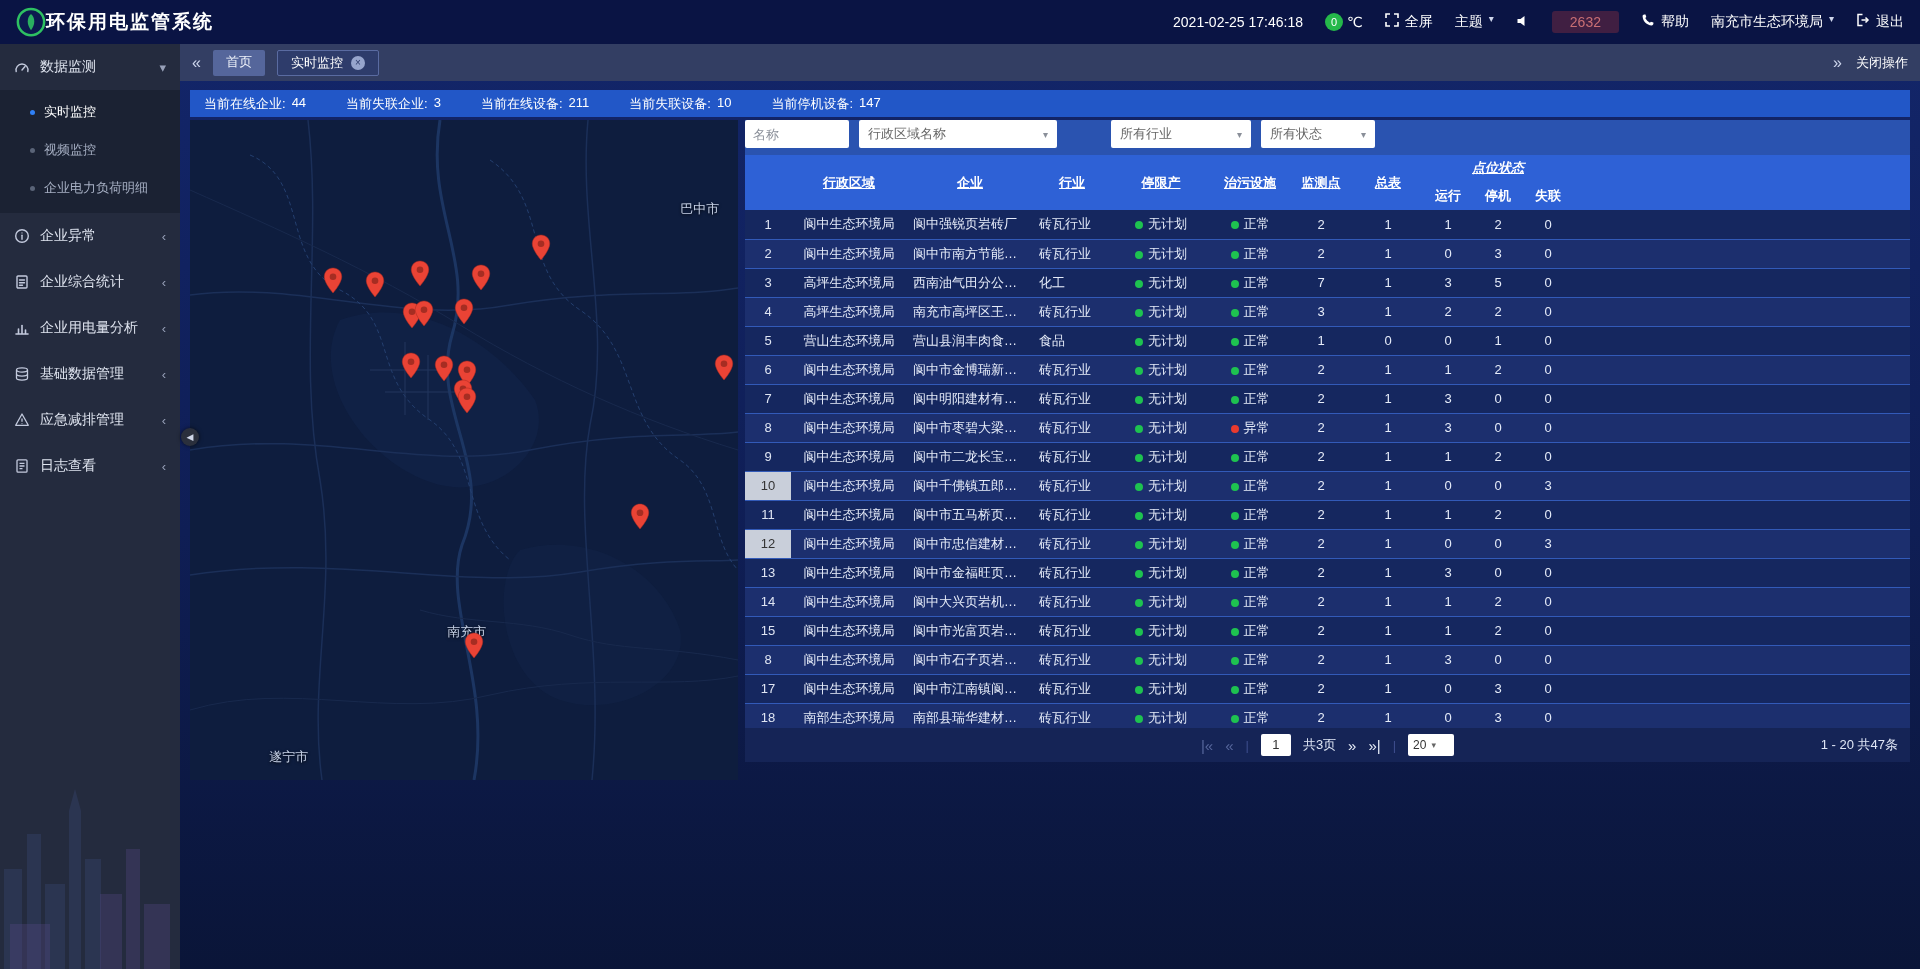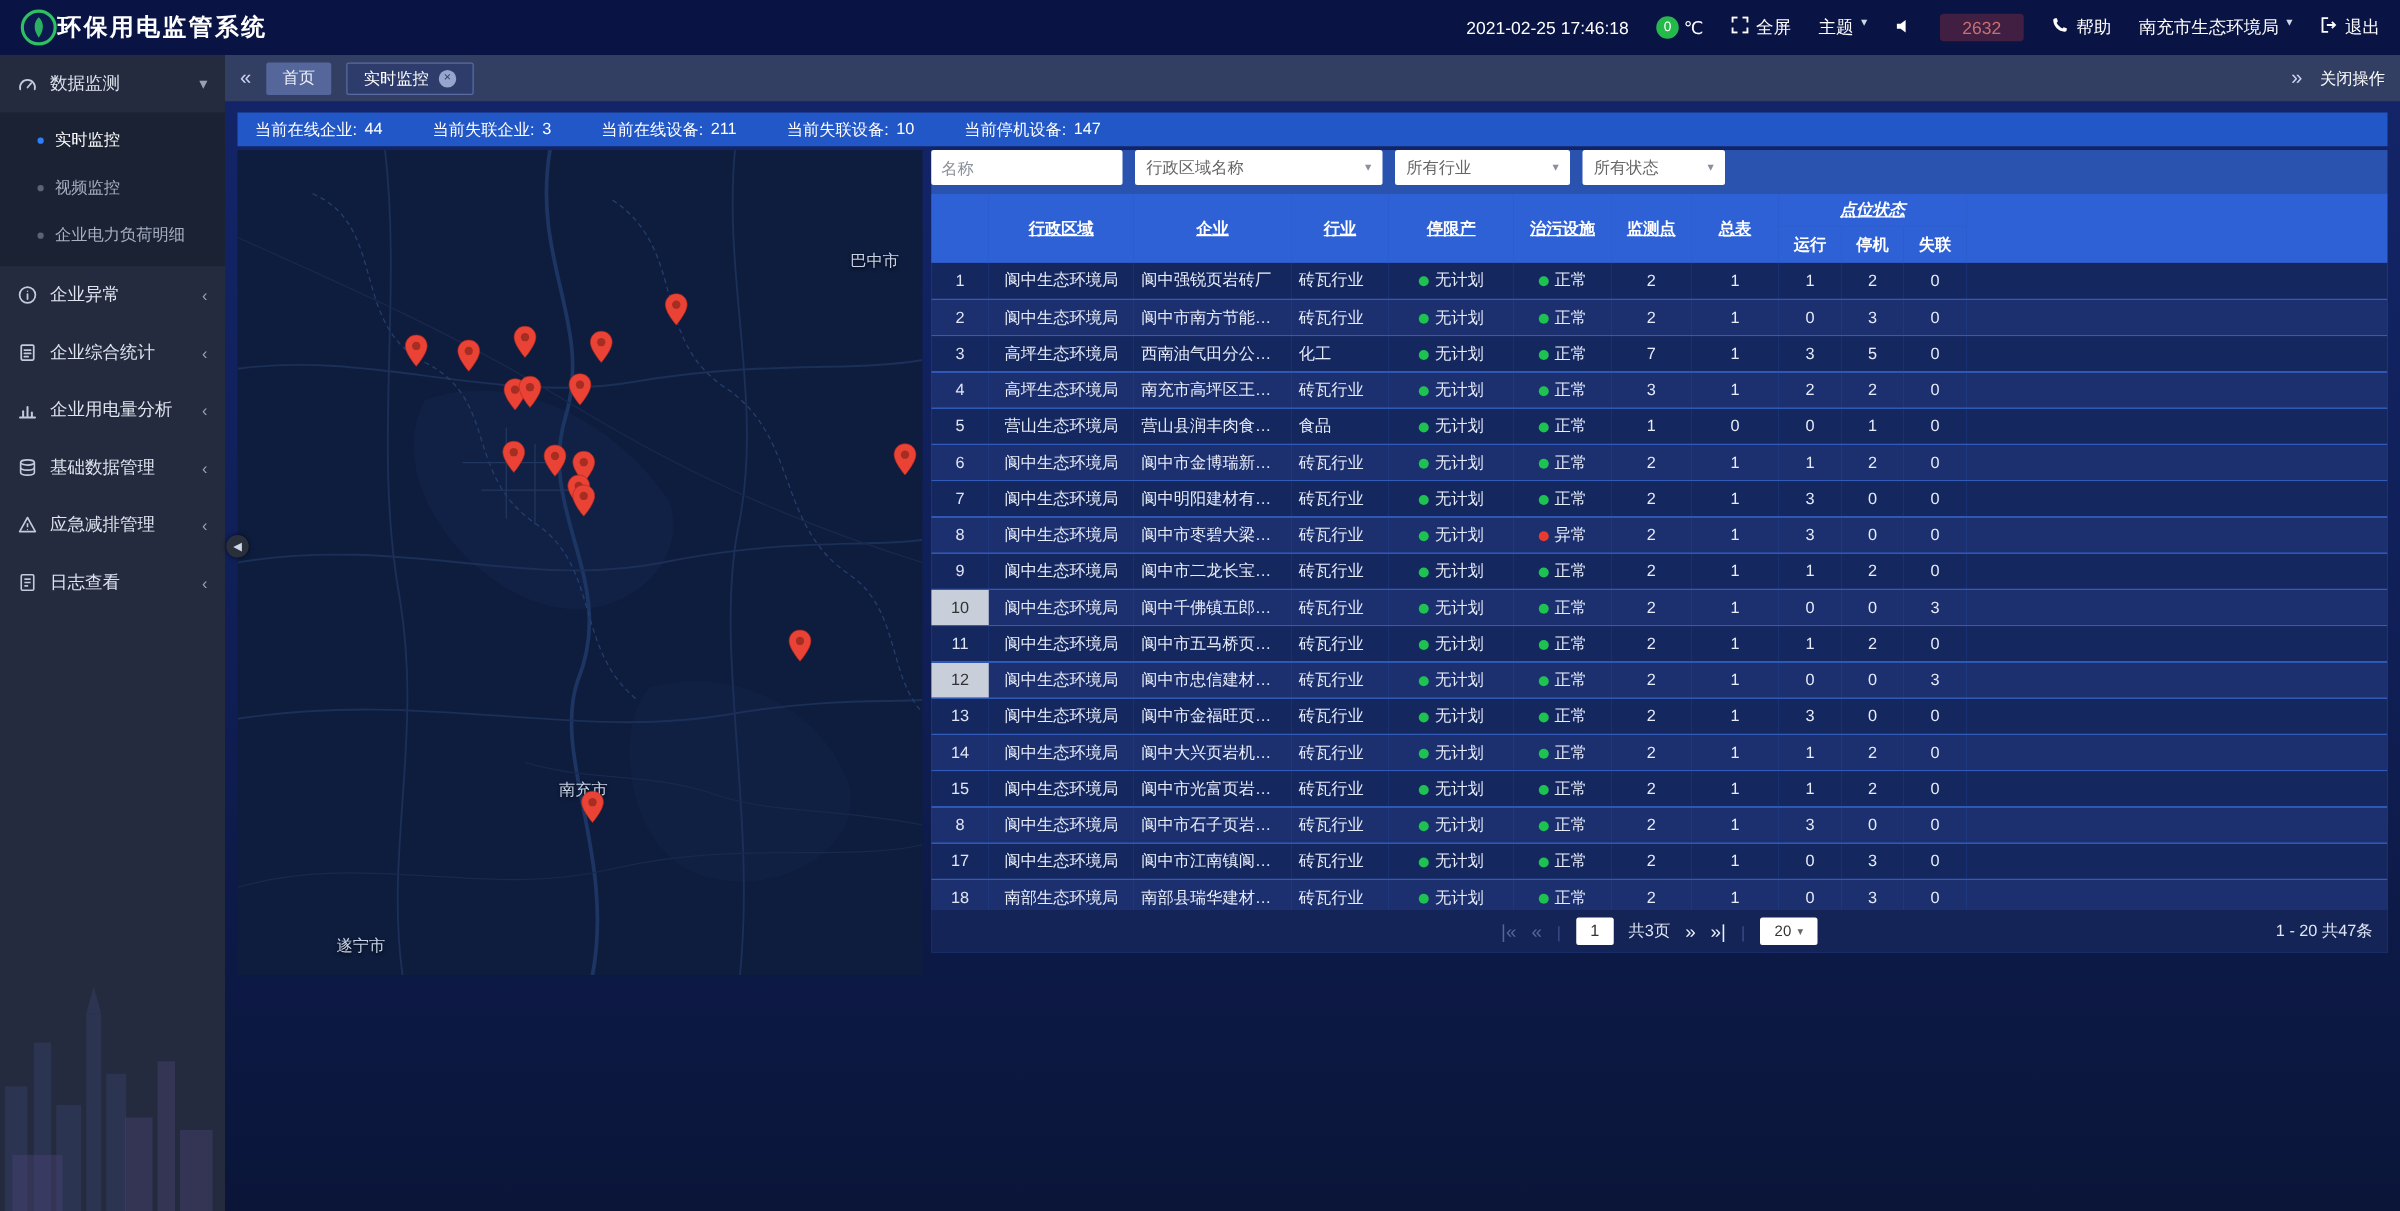--- a/index.html
+++ b/index.html
@@ -57,27 +57,27 @@
   .pin { position:absolute; width:20px; height:27px; transform:translate(-50%,-100%); cursor:pointer; z-index:3; }
   .city-label { position:absolute; transform:translate(-50%,-50%); color:#c8d3e8; font-size:13px;
                 text-shadow:0 1px 3px rgba(0,0,0,.85); z-index:2; white-space:nowrap; }
   .collapse-handle { position:absolute; left:181px; top:428px; width:18px; height:18px; border-radius:50%;
                      background:#2a2f3c; color:#cfd6e8; display:flex; align-items:center; justify-content:center;
                      font-size:9px; cursor:pointer; z-index:8; box-shadow:0 0 4px rgba(0,0,0,.6); }
 
   
   .right-panel { position:absolute; left:745px; top:120px; width:1165px; background:#2a53b0; z-index:3; }
   .filters { display:flex; gap:10px; height:28px; margin-bottom:7px; }
-  .f-input { width:153px; height:28px; background:#fff; border:none; border-radius:2px; padding:0 8px;
+  .f-input { width:104px; height:28px; background:#fff; border:none; border-radius:2px; padding:0 8px;
              font-size:13px; color:#ec4899; outline:none; font-family:inherit; }
   .f-input::placeholder { color:#8a8f99; }
   .f-select { height:28px; background:#fff; border-radius:2px; display:flex; align-items:center;
               justify-content:space-between; padding:0 9px; font-size:13px; color:#666; cursor:pointer; }
   .f-select .s-chev { color:#8a8f99; font-size:10px; margin-left:8px; }
-  .w-region { width:198px; } .w-industry { width:140px; } .w-status { width:114px; }
+  .w-region { width:198px; } .w-industry { width:140px;margin-left:44px; } .w-status { width:114px; }
 
   .table-clip { height:573px; overflow:hidden; }
   table.rt { width:100%; border-collapse:collapse; table-layout:fixed; font-size:13px; color:#e6ecf9; }
   .rt thead th { background:#2e61d6; color:#fff; font-weight:bold; text-align:center; font-size:13px; }
   .rt thead tr.h-top th { height:26px;text-decoration:underline; }
   .rt thead tr.h-sub th { height:29px; }
   .rt thead th.grp { font-style:italic; }
   .rt tbody tr { border-bottom:1px solid rgba(72,112,205,.28); }
   .rt tbody tr:nth-child(odd) { background:#15275f; }
   .rt tbody tr:nth-child(even) { background:#1c2f6e; }
@@ -91,21 +91,21 @@
   .dot-red { background:#e93a2e; }
 
   .pagination { height:34px; background:#152456; display:flex; align-items:center; justify-content:center;
                 position:relative; color:#dfe6f5; font-size:13px; gap:12px; }
   .pg-ic { font-size:15px; cursor:pointer; color:#e8eef9; }
   .pg-dis { color:#56669c; }
   .pg-sep { color:#3d4d8c; }
   .pg-box { width:30px; height:22px; background:#fff; color:#333; text-align:center; line-height:22px;
             border-radius:2px; font-size:13px; cursor:text; }
   .pg-select { min-width:46px; height:22px; background:#fff; color:#333; border-radius:2px; display:flex;
-               align-items:center; justify-content:center; gap:5px; font-size:12px; cursor:pointer; padding:0 5px; }
+               align-items:center; gap:5px; font-size:12px; cursor:pointer; padding:0 5px; }
   .pg-select .s-chev { color:#666; font-size:9px; }
   .pg-range { position:absolute; right:12px; white-space:nowrap; }
 </style>
 </head>
 <body>
 
 <div class="page">
 
   <div class="topbar">
     <span class="logo">

